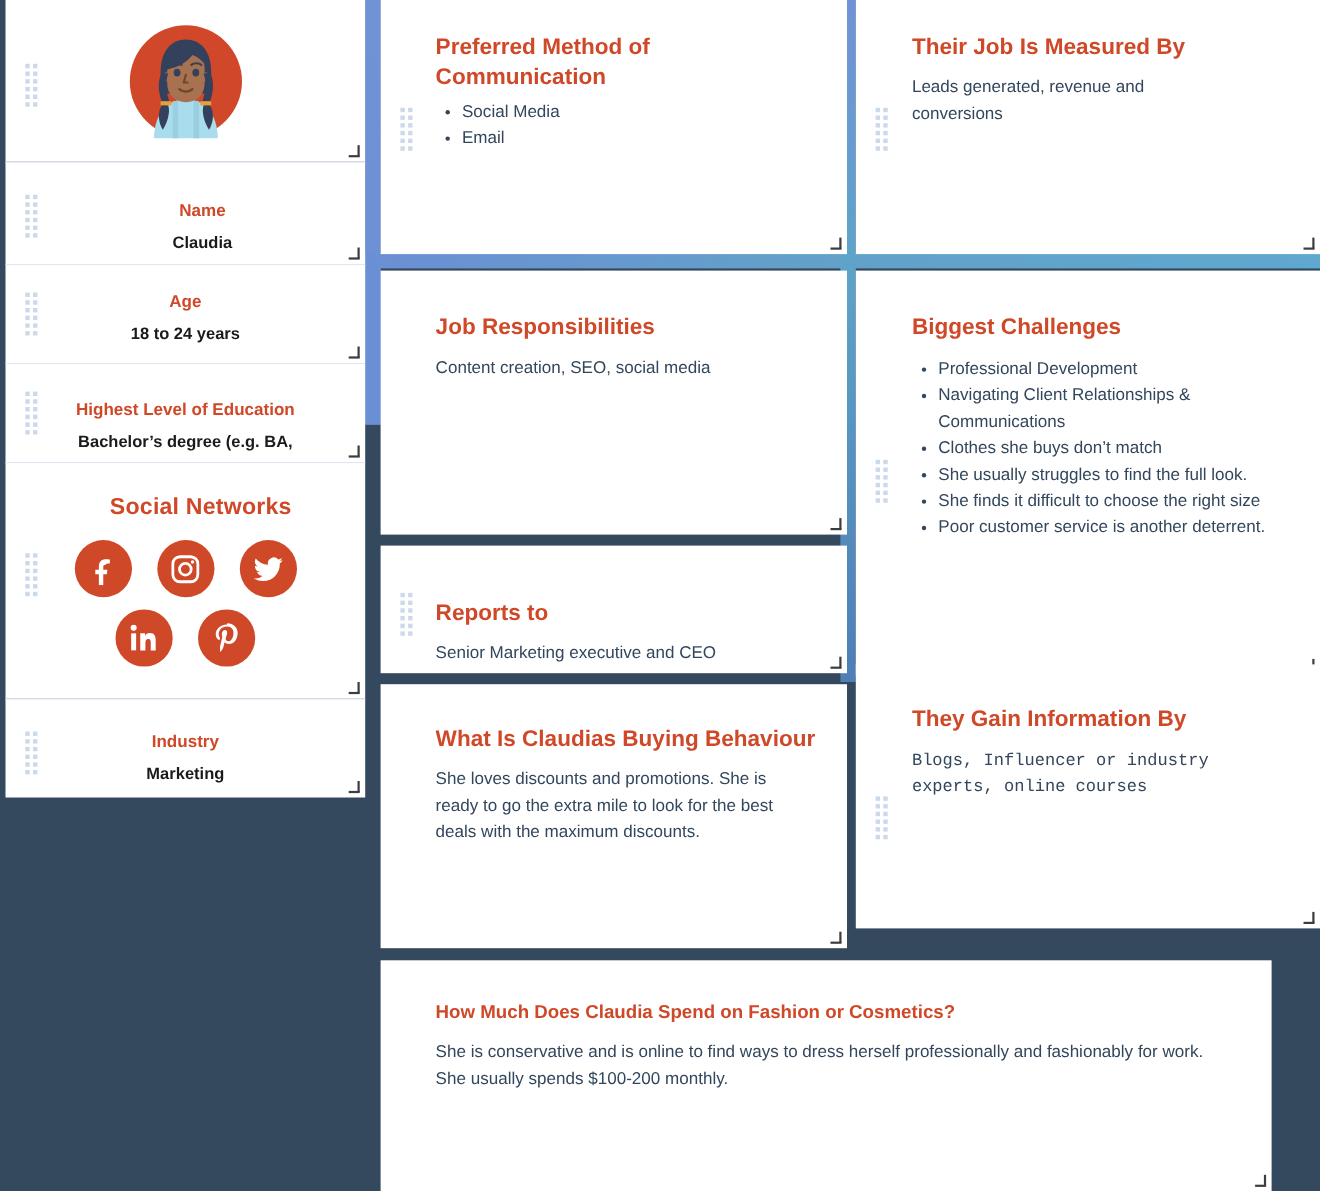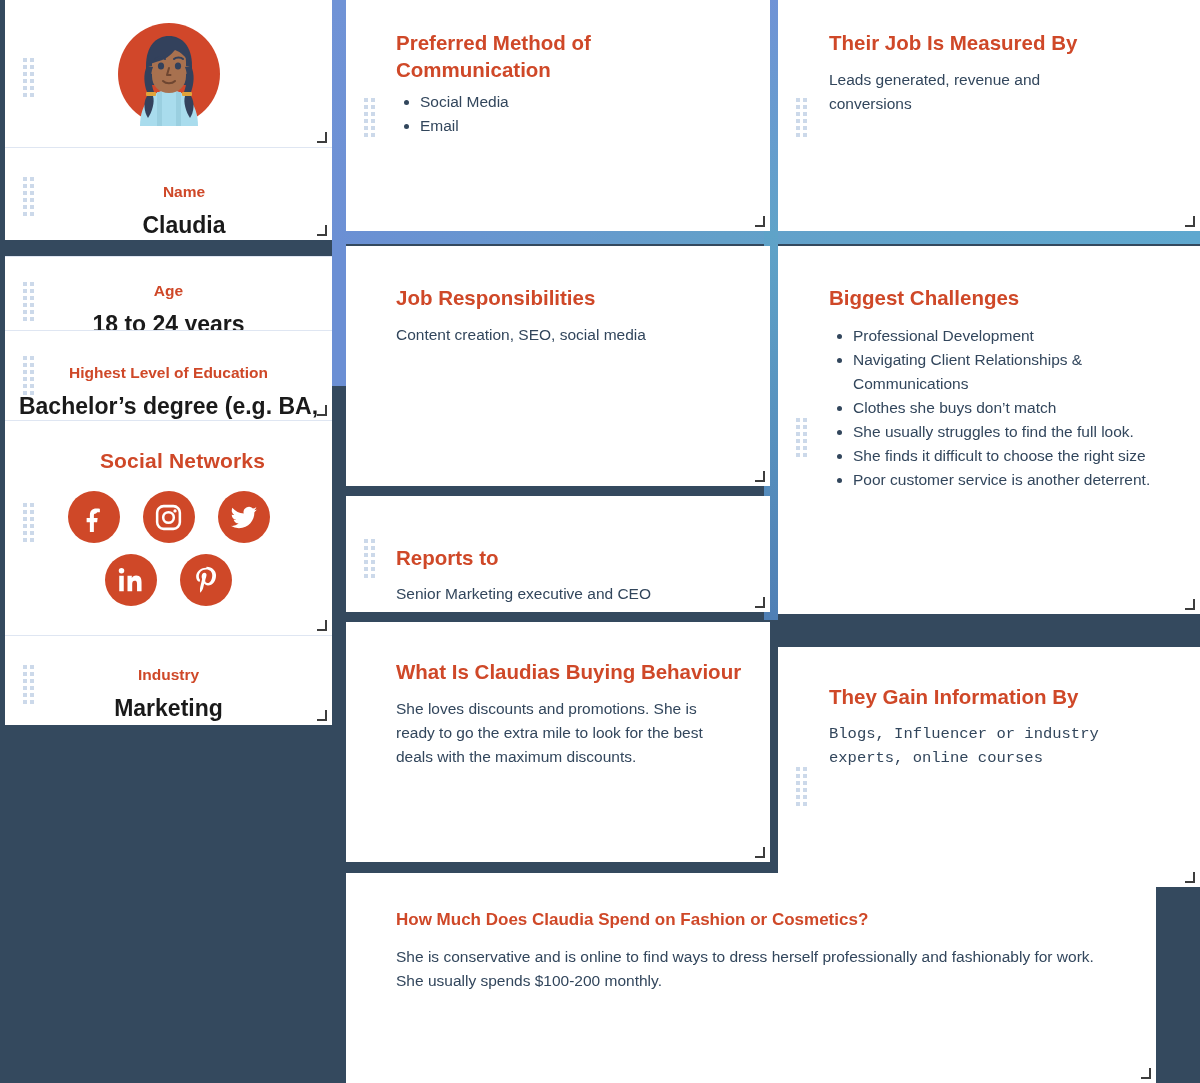--- a/index.html
+++ b/index.html
@@ -81,21 +81,21 @@
   .side-card.first { border-top: none; }
 
   .side-label {
     color: #cf4828;
     font-size: 15.5px;
     font-weight: bold;
     line-height: 1.3;
   }
   .side-value {
     color: #1a1a1a;
-    font-size: 23px;
+    font-size: 15px;
     font-weight: bold;
     line-height: 1.3;
     margin-top: 9px;
     white-space: nowrap;
     overflow: hidden;
   }
 
   .avatar-wrap {
     display: flex;
     align-items: center;
@@ -237,21 +237,21 @@
         <i></i>
         <i></i>
     </div>
     <div style="padding-top:34px;padding-left:31px;">
       <div class="side-label">Name</div>
       <div class="side-value">Claudia</div>
     </div>
     <div class="resize-corner"></div>
   </div>
 
-  <div class="card side-card" style="top:256px; height:90px;">
+  <div class="card side-card" style="top:240px; height:90px;">
     <div class="drag-handle" style="top:25px;">
       <i></i>
         <i></i>
         <i></i>
         <i></i>
         <i></i>
         <i></i>
         <i></i>
         <i></i>
         <i></i>
@@ -479,21 +479,21 @@
 
   <div class="card main-card" style="left:346px; top:622px; width:424px; height:240px;">
 
     <div style="padding:36px 8px 0 50px;">
       <div class="card-title title-clip" style="font-size:20.5px;">What Is Claudias Buying Behaviour</div>
       <div class="card-body" style="font-size:15.5px; margin-top:12px; max-width:325px;">She loves discounts and promotions. She is ready to go the extra mile to look for the best deals with the maximum discounts.</div>
     </div>
     <div class="resize-corner"></div>
   </div>
 
-  <div class="card main-card" style="left:778px; top:647px; width:422px; height:240px;">
+  <div class="card main-card" style="left:778px; top:604px; width:422px; height:240px;">
     <div class="drag-handle" style="top:120px; left:18px;">
       <i></i>
         <i></i>
         <i></i>
         <i></i>
         <i></i>
         <i></i>
         <i></i>
         <i></i>
         <i></i>

